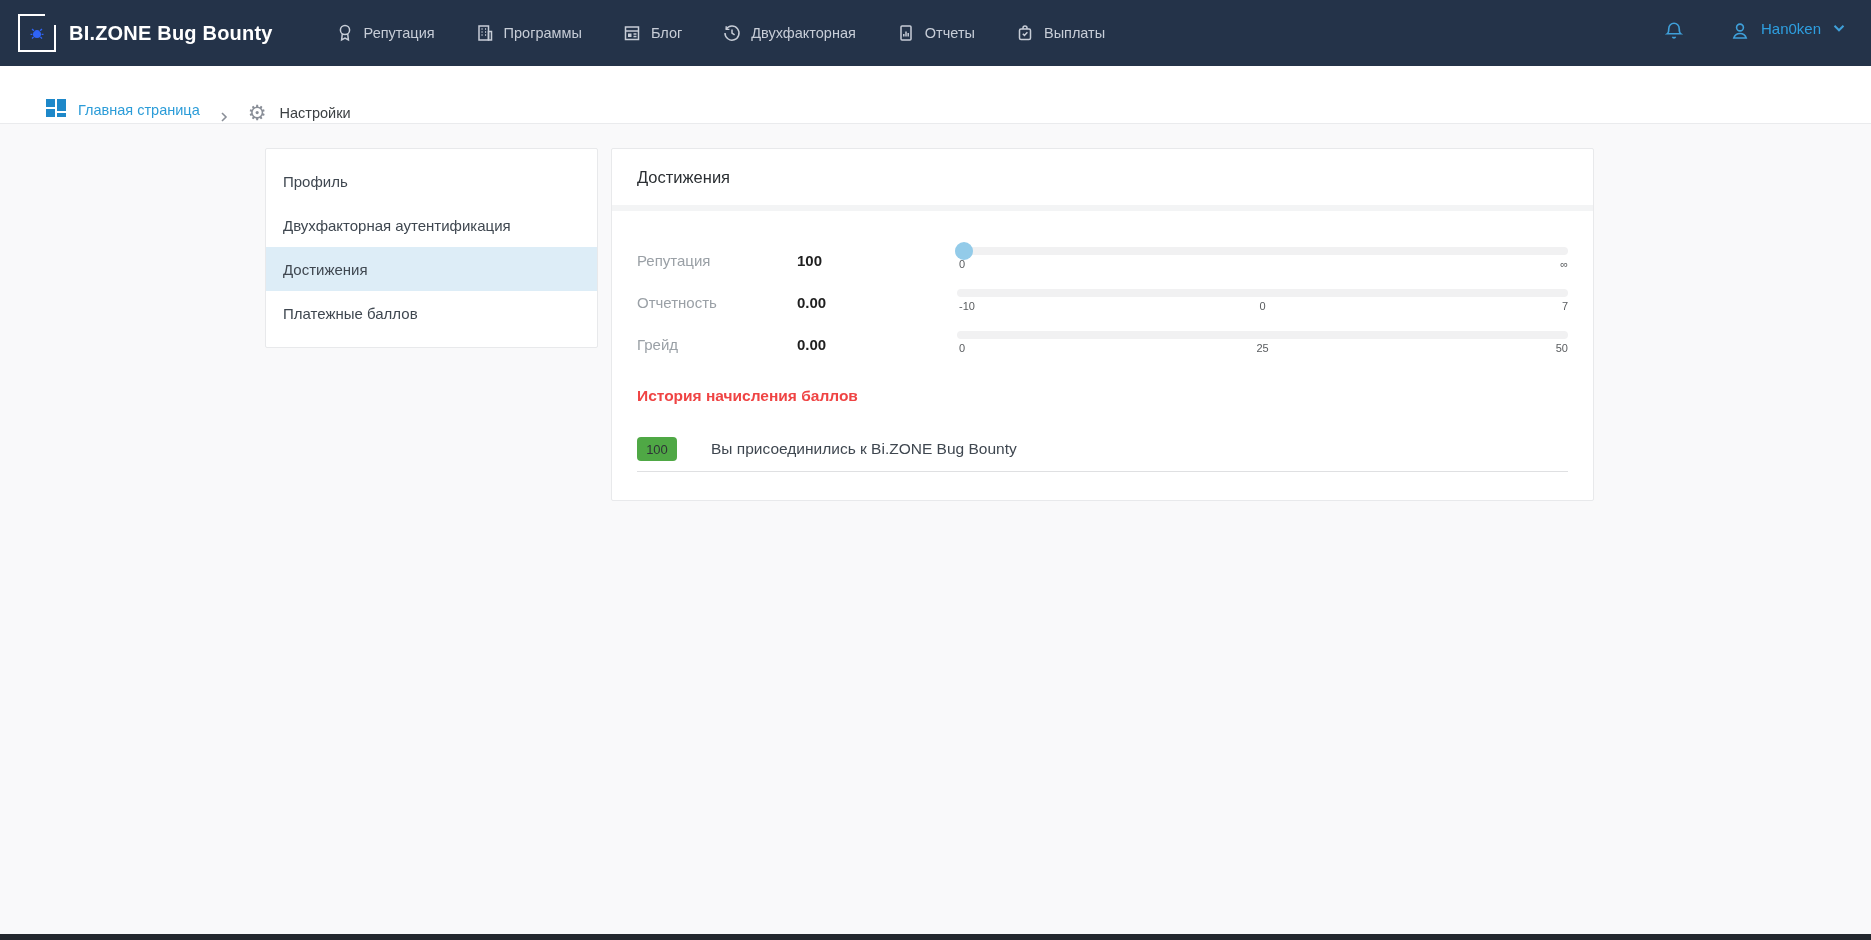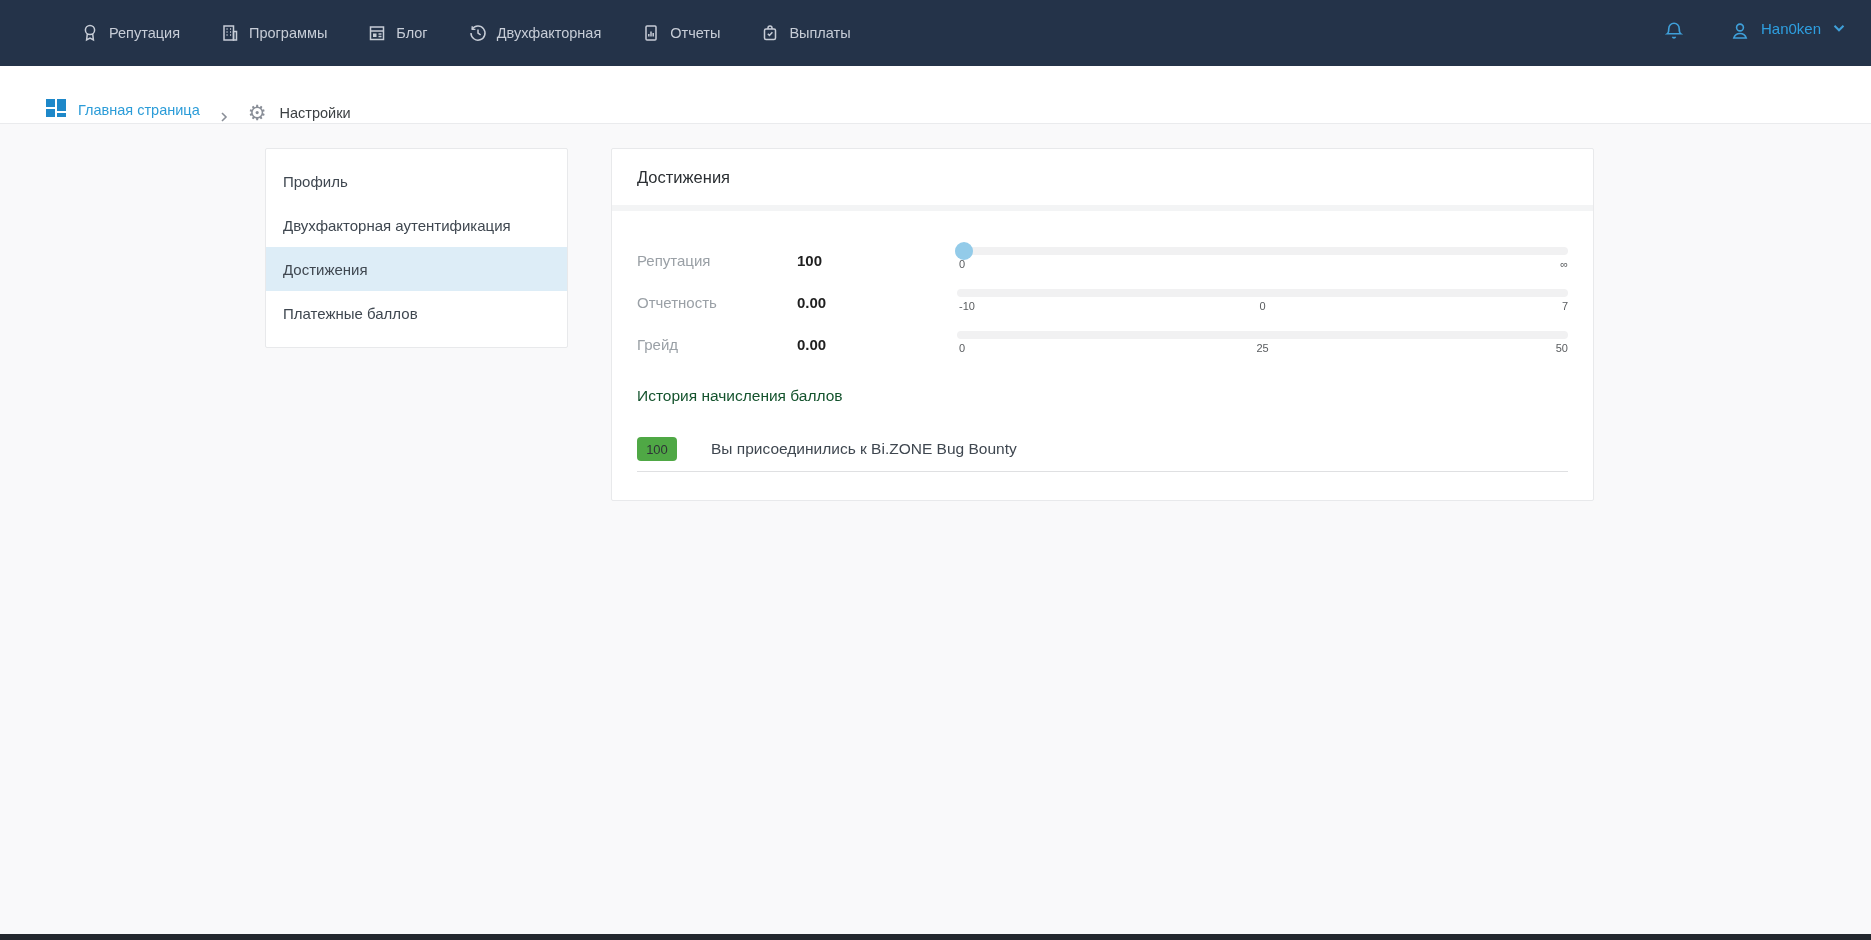--- a/index.html
+++ b/index.html
@@ -24,21 +24,21 @@
   
   .crumbbar { position:absolute; left:0; top:66px; width:1871px; height:58px; background:#ffffff;
               border-bottom:1px solid #eaebed; display:flex; align-items:flex-end; padding:0 45px; }
   .crumb { display:flex; align-items:center; gap:11px; }
   .crumb-link { color:#2b9cd8; font-size:14.5px; cursor:pointer; }
   .crumb-current { color:#3c4043; font-size:14.5px; }
   .crumb-sep { margin:0 18px; display:flex; align-items:center; }
   .gear { font-size:21px; color:#8a8f98; line-height:1; margin-right:2px; }
 
   
-  .sidecard { position:absolute; left:265px; top:148px; width:303px; background:#ffffff;
+  .sidecard { position:absolute; left:265px; top:148px; width:333px; background:#ffffff;
               border:1px solid #e8e9eb; border-radius:2px; padding:10px 0 12px 0; }
   .side-item { height:44px; display:flex; align-items:center; padding-left:17px;
                font-size:15px; color:#3f4750; cursor:pointer; }
   .side-item.active { background:#ddedf7; }
 
   
   .maincard { position:absolute; left:611px; top:148px; width:983px; background:#ffffff;
               border:1px solid #e8e9eb; border-radius:2px; }
   .card-head { height:62px; display:flex; align-items:center; padding:0 25px;
                border-bottom:6px solid #f3f4f5; font-size:16.5px; color:#2b2f33; }
@@ -49,34 +49,45 @@
   .m-value { font-size:15px; font-weight:bold; color:#1f1f1f; }
   .m-slider { position:relative; }
   .track { position:relative; height:8px; background:#f1f1f2; border-radius:4px; }
   .handle { position:absolute; left:-2px; top:50%; transform:translateY(-50%); width:18px; height:18px;
             border-radius:50%; background:#93cbe9; cursor:pointer; }
   .scale { position:relative; height:15px; margin-top:3px; font-size:11px; color:#595c5f; }
   .s-left  { position:absolute; left:2px; top:0; }
   .s-mid   { position:absolute; left:50%; top:0; transform:translateX(-50%); }
   .s-right { position:absolute; right:0; top:0; }
 
-  .history-title { margin-top:30px; font-size:15.5px; font-weight:normal; color:#14532d; }
+  .history-title { margin-top:30px; font-size:15.5px; font-weight:bold; color:#ef4444; }
   .history-entry { margin-top:32px; display:flex; align-items:center; gap:34px;
                    padding-bottom:10px; border-bottom:1px solid #dfe0e2; }
   .points-badge { min-width:40px; height:24px; border-radius:4px; background:#4fa845;
                   display:flex; align-items:center; justify-content:center;
                   font-size:13px; color:#2f3337; }
   .entry-text { font-size:15.5px; color:#3f4750; }
 
   .footer-strip { position:absolute; left:0; bottom:0; width:1871px; height:6px; background:#23272e; }
 </style>
 </head>
 <body>
 
 <div class="nav">
+  <div class="brand">
+    <span class="logo-frame">
+      <svg width="18" height="18" viewBox="0 0 20 20">
+        <ellipse cx="10" cy="11.5" rx="4.5" ry="4" fill="#2f63f6"></ellipse>
+        <path d="M6.5 7.5 L4.5 5.5 M13.5 7.5 L15.5 5.5 M4.8 11.5 H2.8 M15.2 11.5 H17.2 M6.2 14.5 L4.4 16 M13.8 14.5 L15.6 16" stroke="#2f63f6" stroke-width="1.5" fill="none"></path>
+        <path d="M7.5 8.5 Q10 6.5 12.5 8.5" stroke="#2f63f6" stroke-width="1.5" fill="none"></path>
+      </svg>
+      <span class="logo-notch"></span>
+    </span>
+    <span class="brand-name">BI.ZONE Bug Bounty</span>
+  </div>
 
   <div class="nav-menu">
     <div class="nav-item">
       <span>
         <svg width="20" height="20" viewBox="0 0 20 20" fill="none" stroke="#c7cdd7" stroke-width="1.5">
           <circle cx="10" cy="7" r="4.6"></circle>
           <path d="M7.3 10.8 L6.6 17 L10 15.1 L13.4 17 L12.7 10.8"></path>
         </svg>
       </span>
       <span>Репутация</span>

